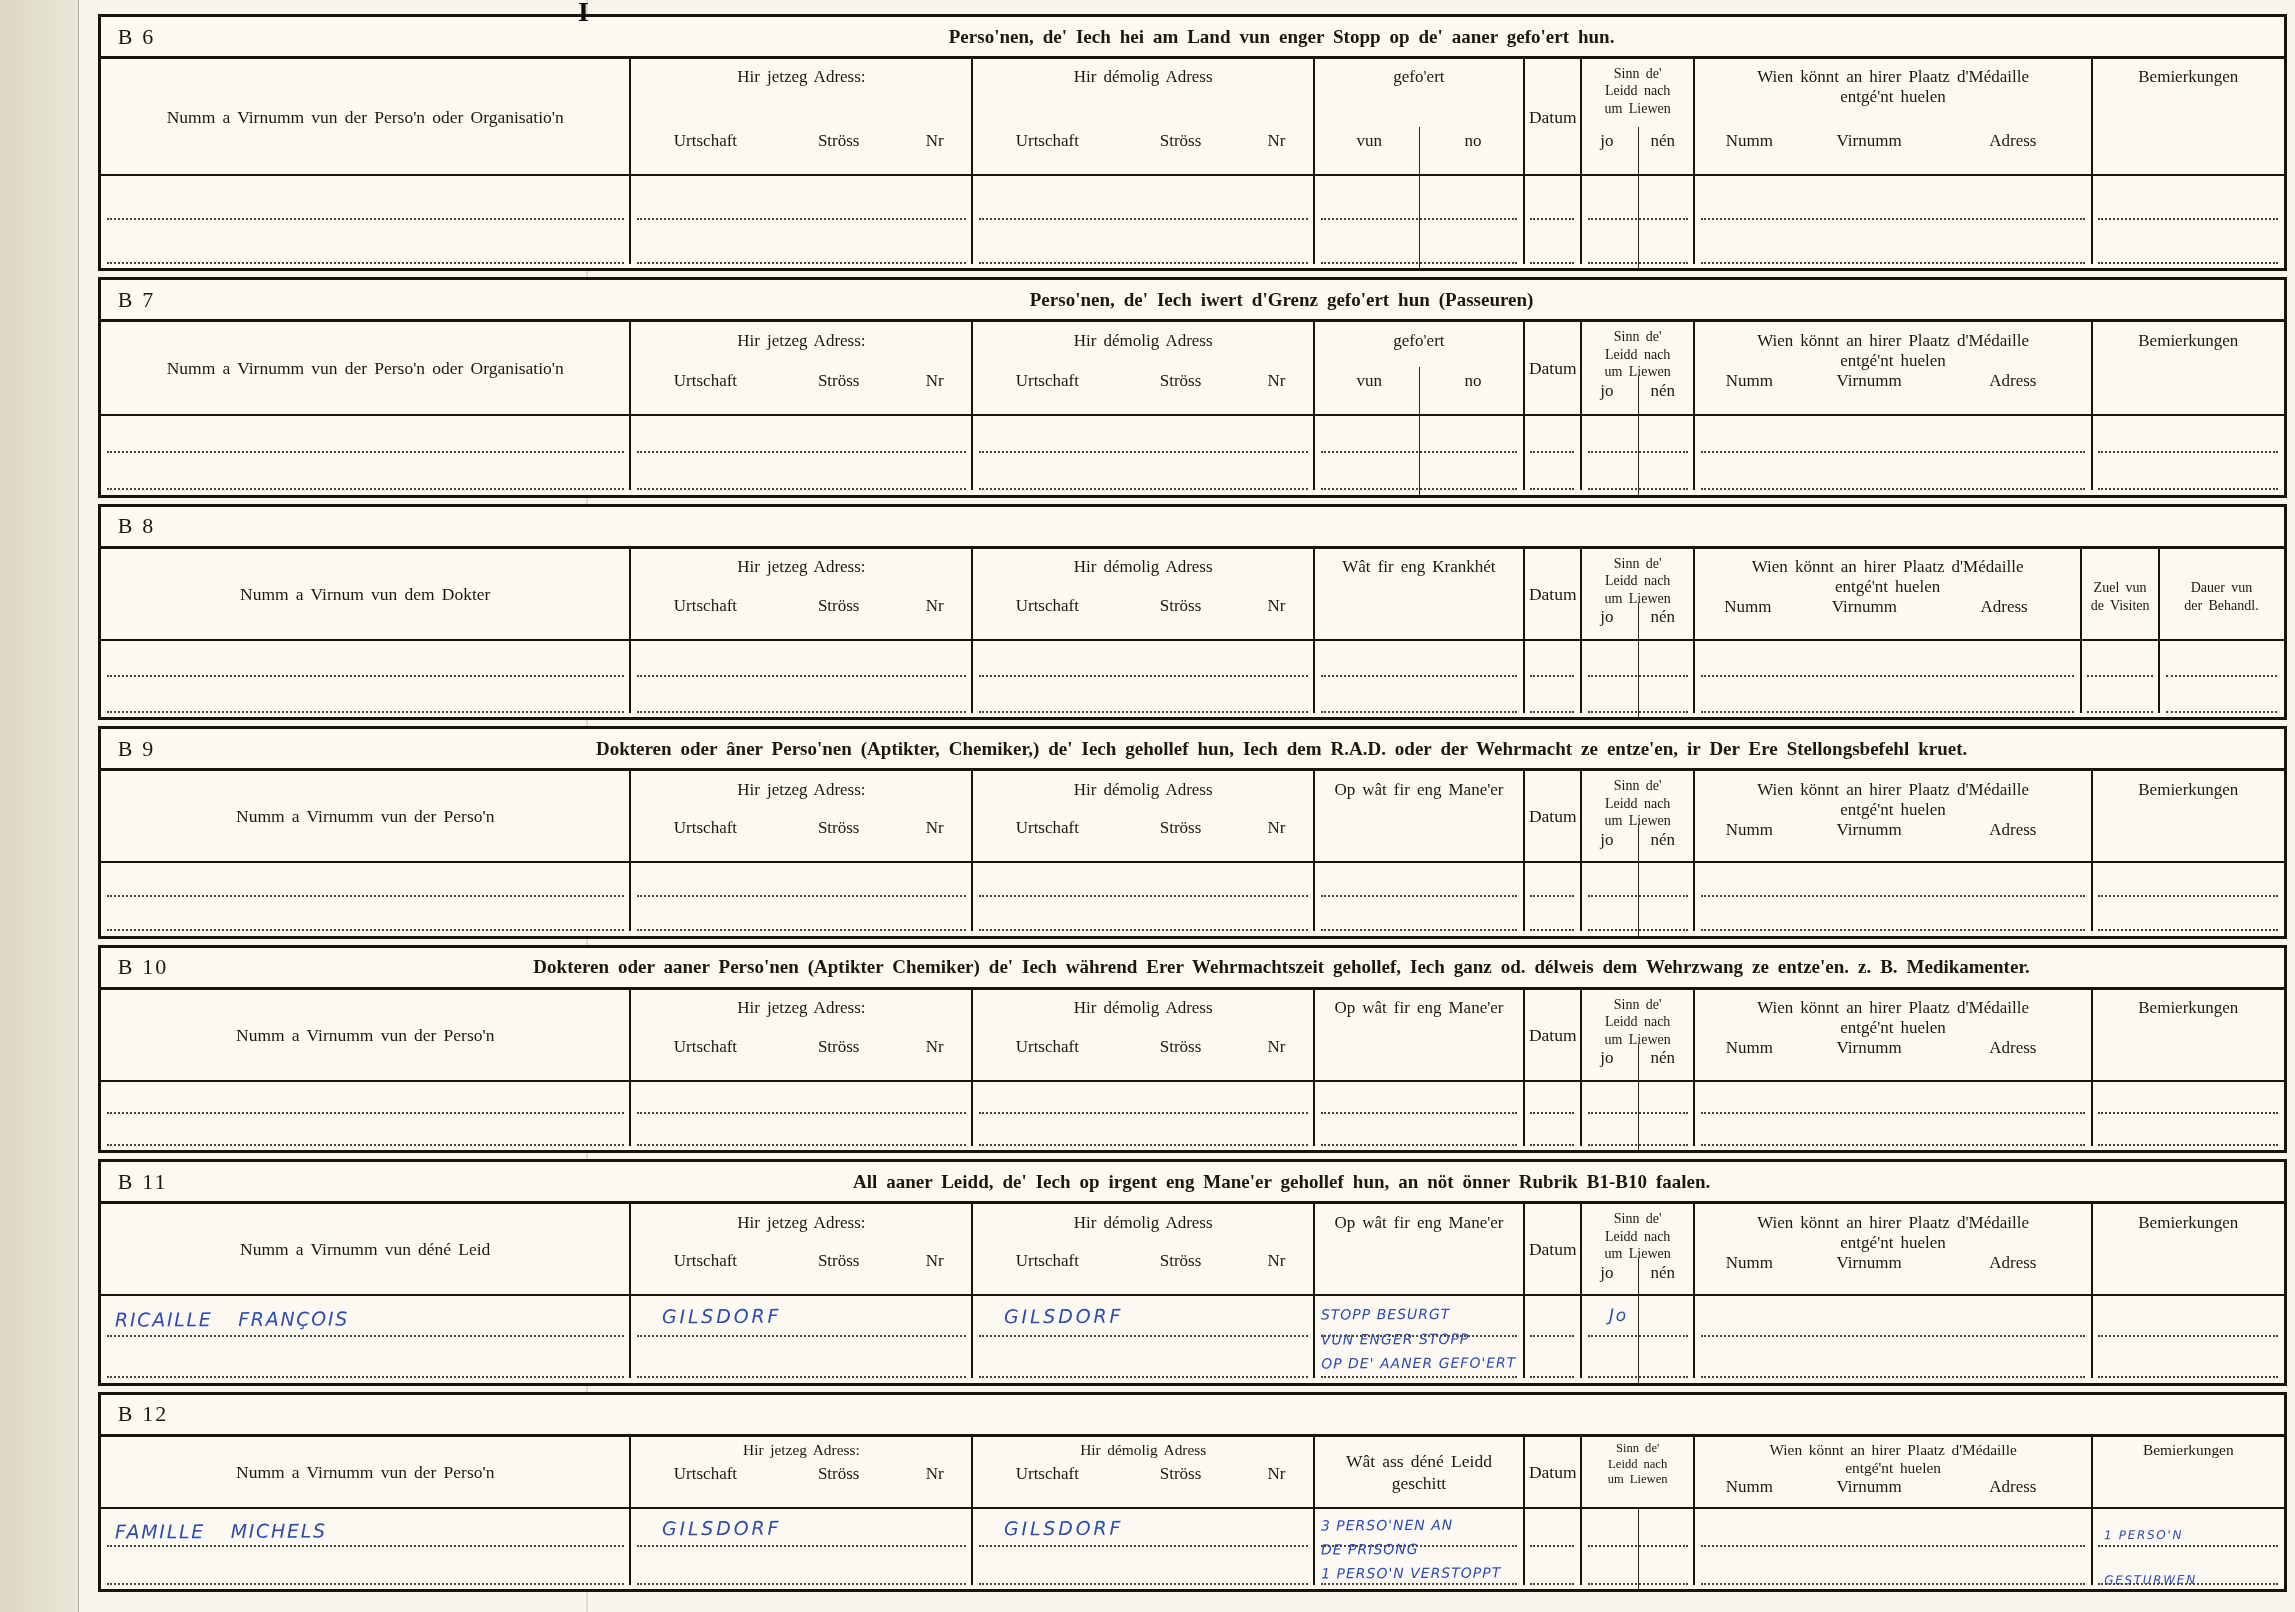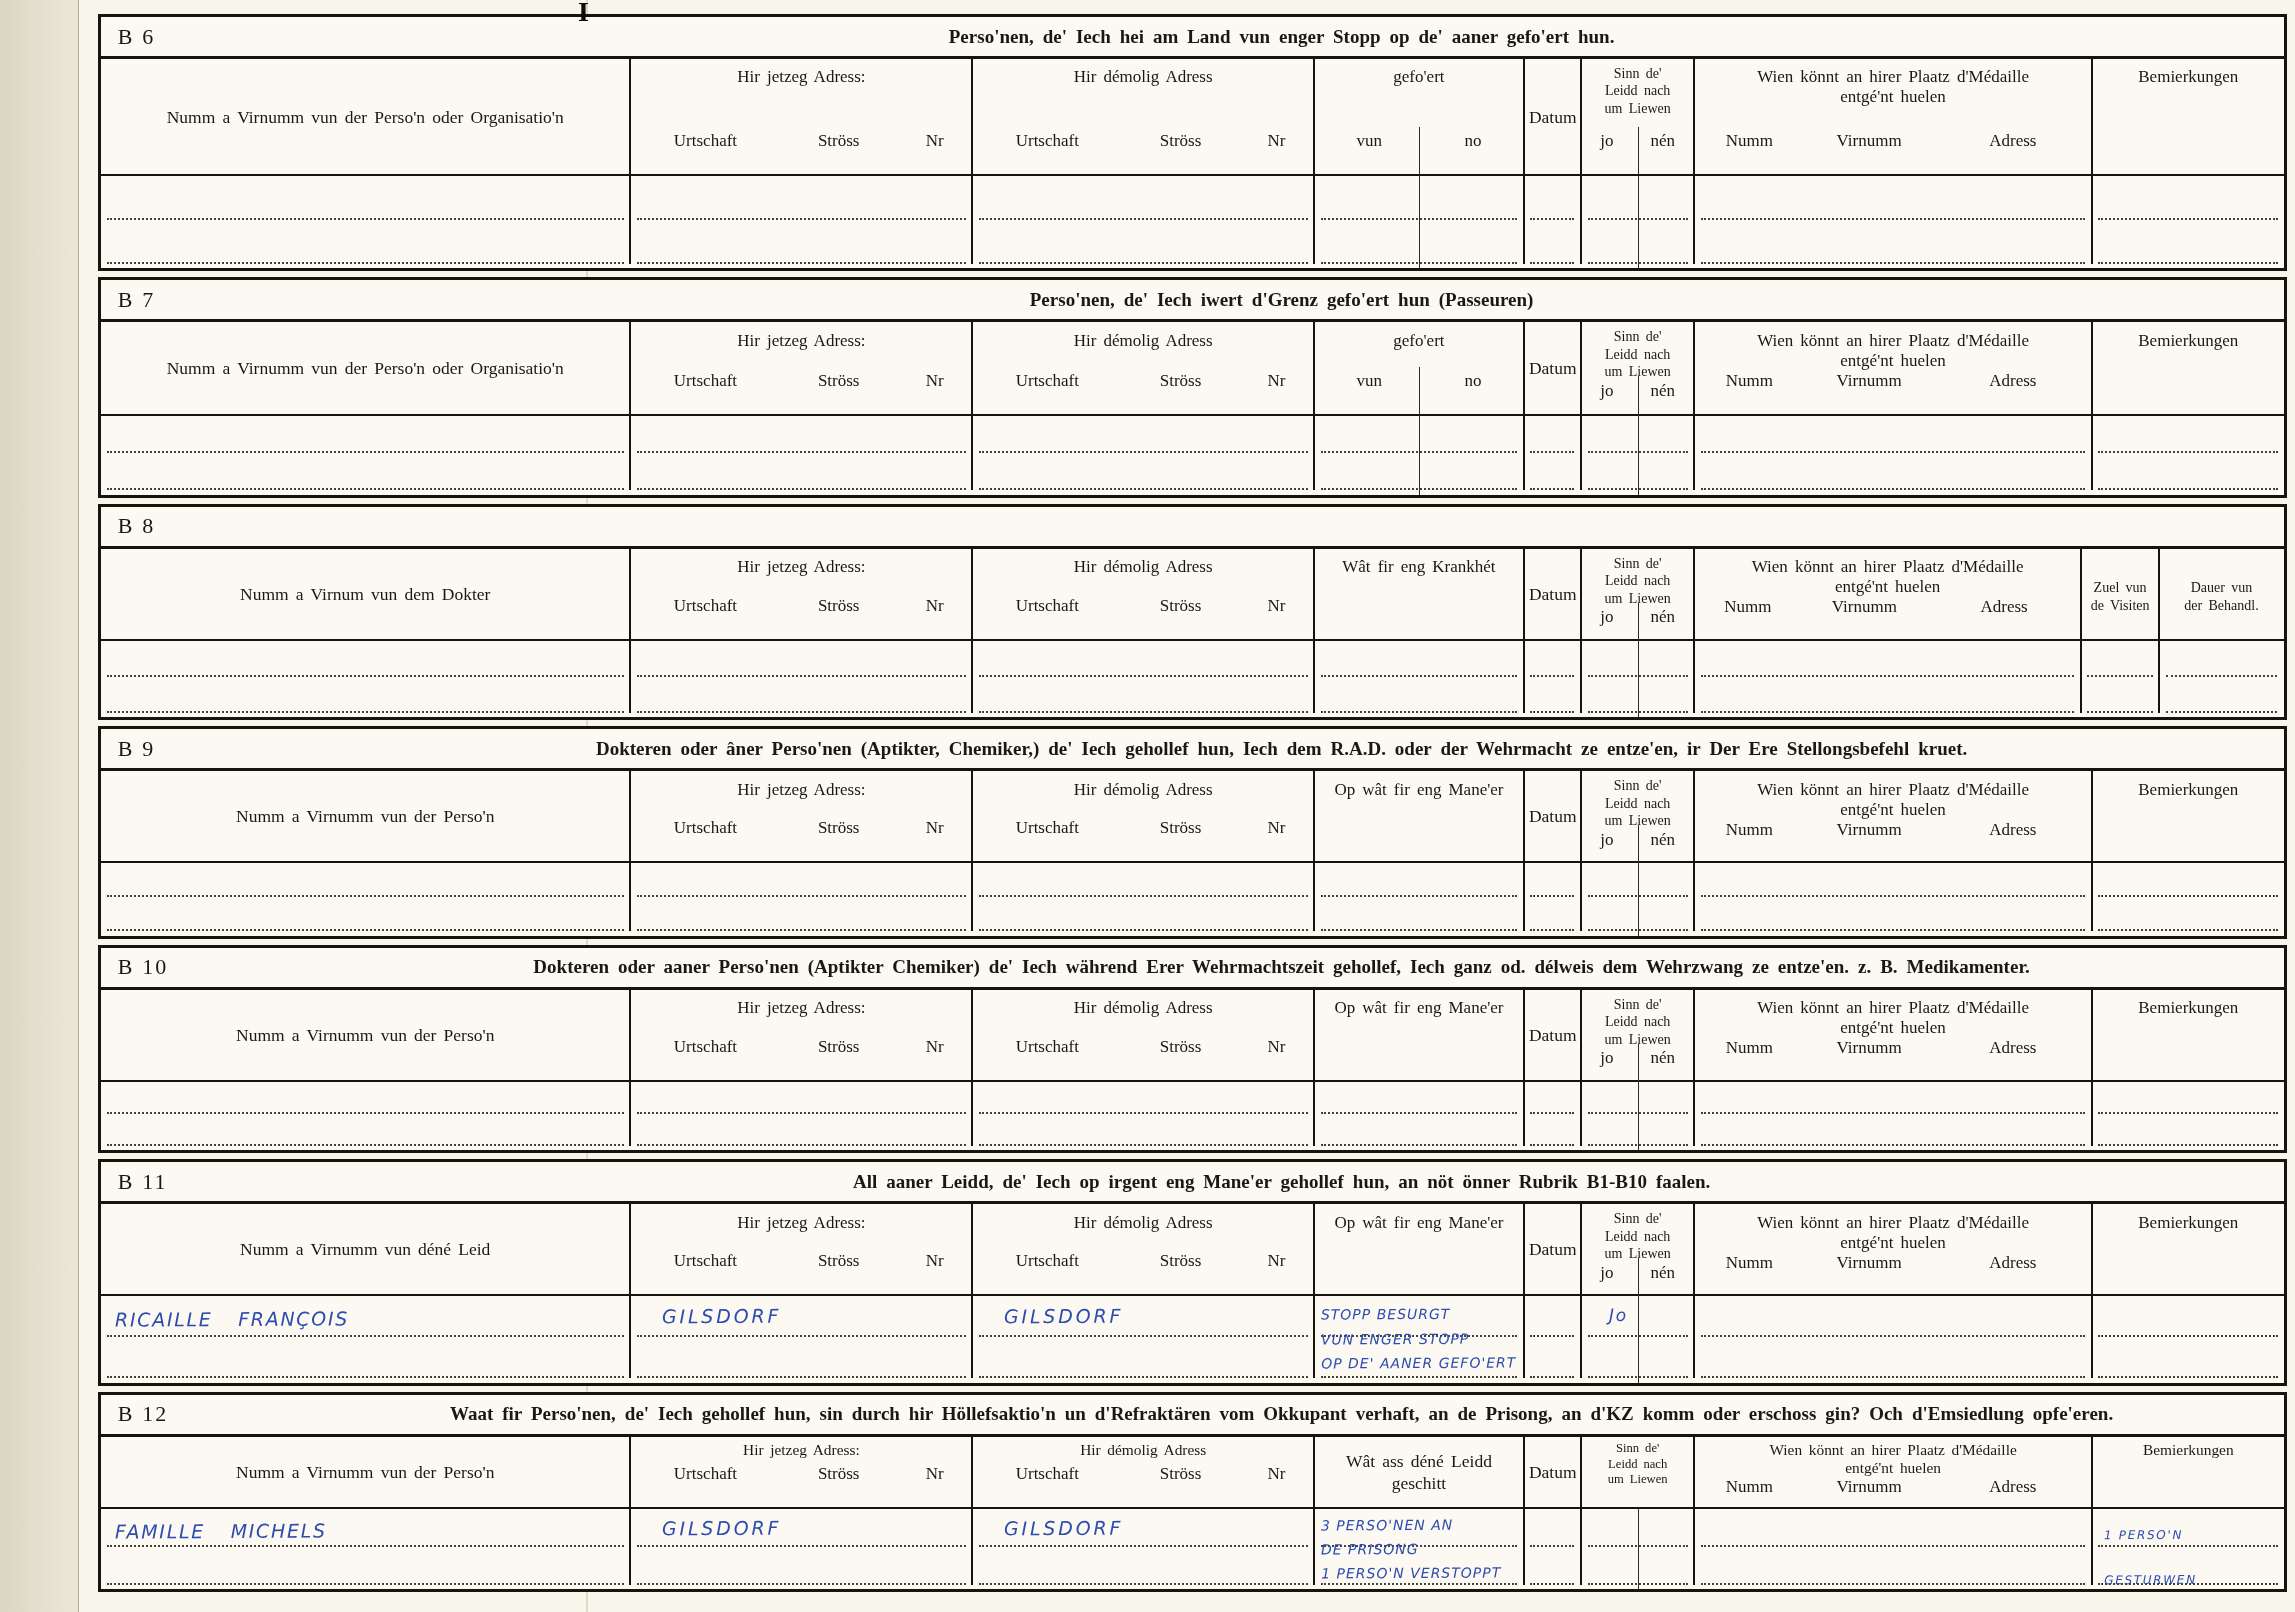--- a/index.html
+++ b/index.html
@@ -617,21 +617,20 @@
       <div class="bcell c8">
           <div class="rl"></div>
           <div class="rl"></div>
         </div>
     </div>
   </div>
 
   <div class="section compact" style="--hh:70px;--rh:36px">
     <div class="titlebar">
       <span class="sid">B 12</span>
-      <span class="stitle">Waat fir Perso'nen, de' Iech gehollef hun, sin durch hir Höllefsaktio'n un d'Refraktären vom Okkupant verhaft, an de Prisong, an d'KZ komm oder erschoss gin? Och d'Emsiedlung opfe'eren.</span>
     </div>
     <div class="hdr">
       <div class="cell c1 vcenter">
           <div class="lbl">Numm a Virnumm vun der Perso'n</div>
         </div>
       <div class="cell c2">
         <div class="toplbl">Hir jetzeg Adress:</div>
         <div class="subs subs3">
             <span class="s-a">Urtschaft</span>
             <span class="s-b">Ströss</span>

